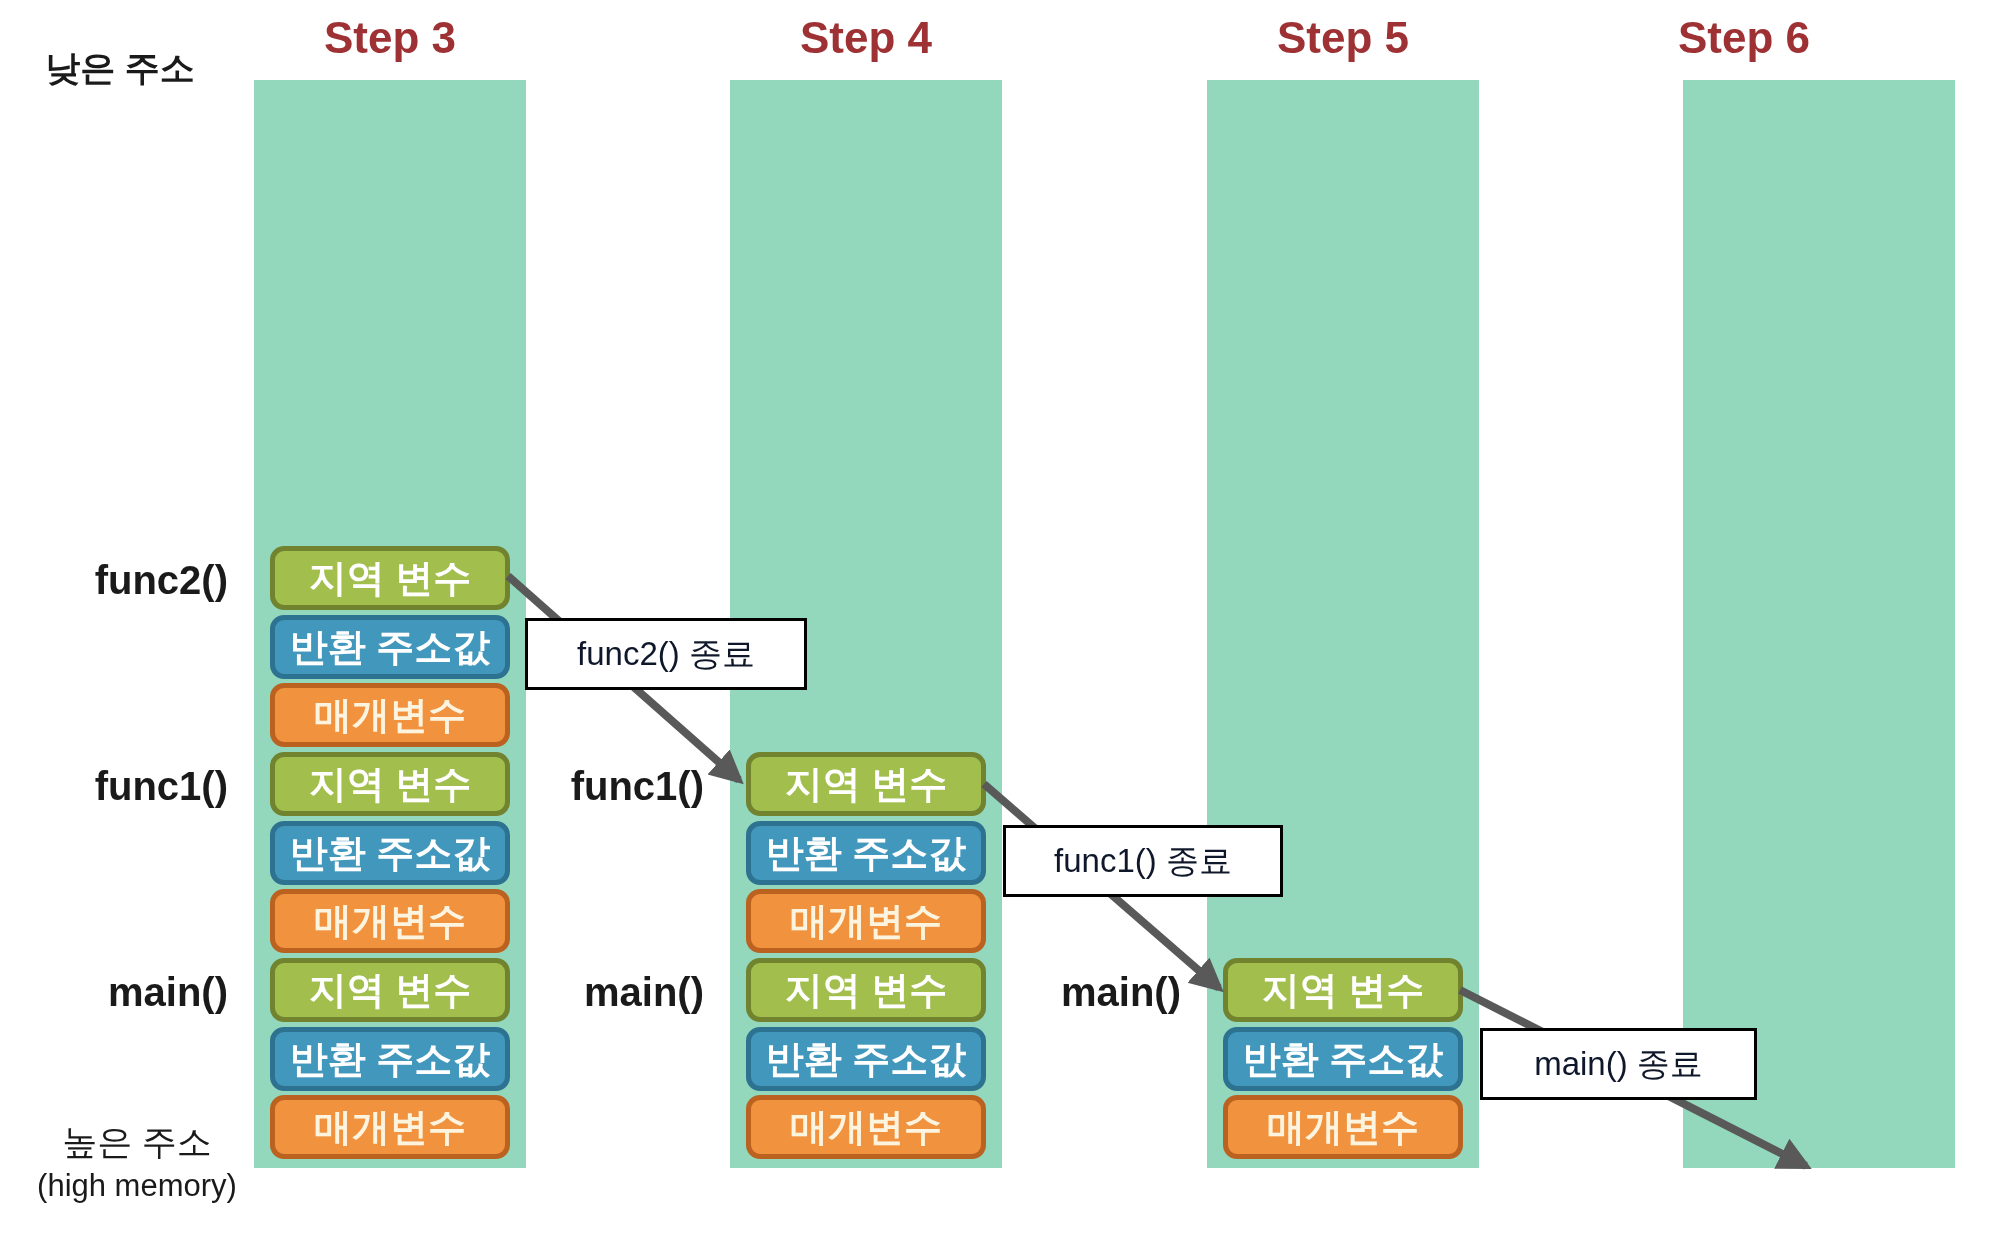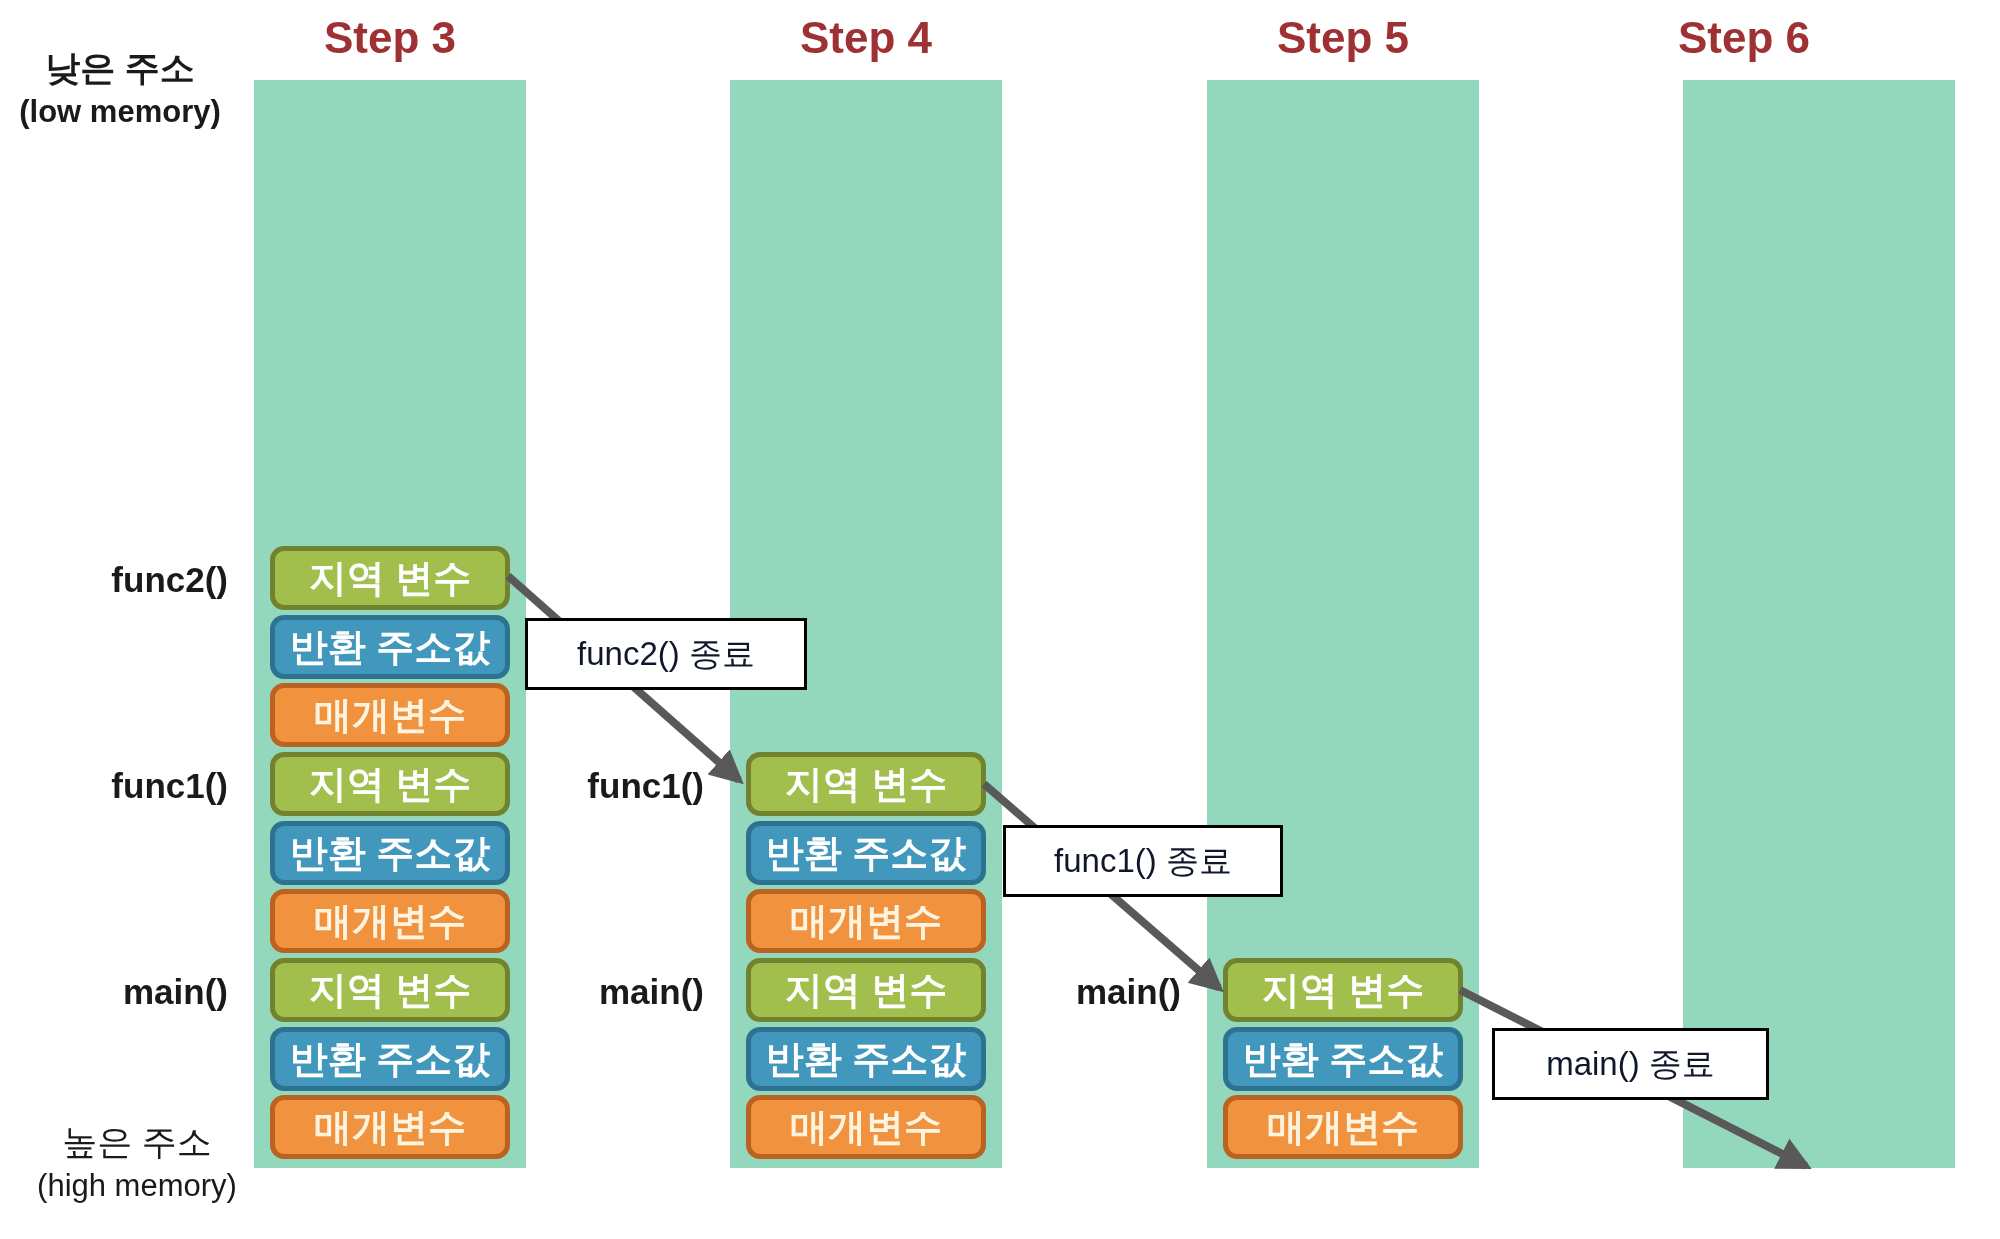--- a/index.html
+++ b/index.html
@@ -15,37 +15,36 @@
   .memory-label{text-align:center;color:#1a1a1a;}
   .memory-label .ko{font-size:35px;line-height:47px;white-space:nowrap;}
   .memory-label .en{font-size:31px;line-height:42px;white-space:nowrap;}
   .column{}
   .stack-frame{
     border-style:solid;border-width:5px;border-radius:14px;
     display:flex;align-items:center;justify-content:center;
     font-size:38px;font-weight:bold;white-space:nowrap;
   }
   .function-label{
-    text-align:right;font-size:35px;font-weight:bold;line-height:44px;white-space:nowrap;
+    text-align:right;font-size:40px;font-weight:bold;line-height:44px;white-space:nowrap;
   }
   .end-label{
     background:#ffffff;border:3px solid #000000;
     display:flex;align-items:center;justify-content:center;
     font-size:33px;color:#0f172a;white-space:nowrap;
   }
   svg.arrows{position:absolute;left:0;top:0;pointer-events:none;}
 </style>
 </head>
 <body>
 
 <div class="canvas" id="canvas">
 
   <div class="abs memory-label" style="left: 0px; top: 44px; width: 240px; color: rgb(26, 26, 26); font-weight: bold;">
     <div class="ko">낮은 주소</div>
-    <div class="en">(low memory)</div>
   </div>
 
   <div class="abs memory-label" style="left: 0px; top: 1118px; width: 266px; color: rgb(26, 26, 26); padding-left: 8px;">
     <div class="ko">높은 주소</div>
     <div class="en">(high memory)</div>
   </div>
 
   <div class="abs step-header" style="left: 254px; top: 12px; width: 272px; color: rgb(158, 49, 51);">Step 3</div>
     <div class="abs column" style="left: 254px; top: 80px; width: 272px; height: 1088px; background: rgb(147, 216, 189);"></div>
     <div class="abs stack-frame" style="left: 270px; top: 546px; width: 240px; height: 64px; background: rgb(162, 191, 77); border-color: rgb(114, 131, 47); color: rgb(255, 255, 255);">지역 변수</div>
@@ -84,14 +83,14 @@
         <path d="M0,0 L4.2,2.1 L0,4.2 Z" fill="#595959"></path>
       </marker>
     </defs>
   <line x1="508" y1="576" x2="739" y2="780" stroke="#595959" stroke-width="8" marker-end="url(#ah)"></line>
       <line x1="984" y1="784" x2="1219" y2="988" stroke="#595959" stroke-width="8" marker-end="url(#ah)"></line>
       <line x1="1460" y1="990" x2="1806" y2="1166" stroke="#595959" stroke-width="8" marker-end="url(#ah)"></line>
     </svg>
 
 <div class="abs end-label" style="left: 525px; top: 618px; width: 282px; height: 72px; background: rgb(255, 255, 255); border-color: rgb(0, 0, 0);">func2() 종료</div>
     <div class="abs end-label" style="left: 1003px; top: 825px; width: 280px; height: 72px; background: rgb(255, 255, 255); border-color: rgb(0, 0, 0);">func1() 종료</div>
-    <div class="abs end-label" style="left: 1480px; top: 1028px; width: 277px; height: 72px; background: rgb(255, 255, 255); border-color: rgb(0, 0, 0); margin-left: 12px;">main() 종료</div>
+    <div class="abs end-label" style="left: 1480px; top: 1028px; width: 277px; height: 72px; background: rgb(255, 255, 255); border-color: rgb(0, 0, 0);">main() 종료</div>
   </div>
 
 </body></html>

